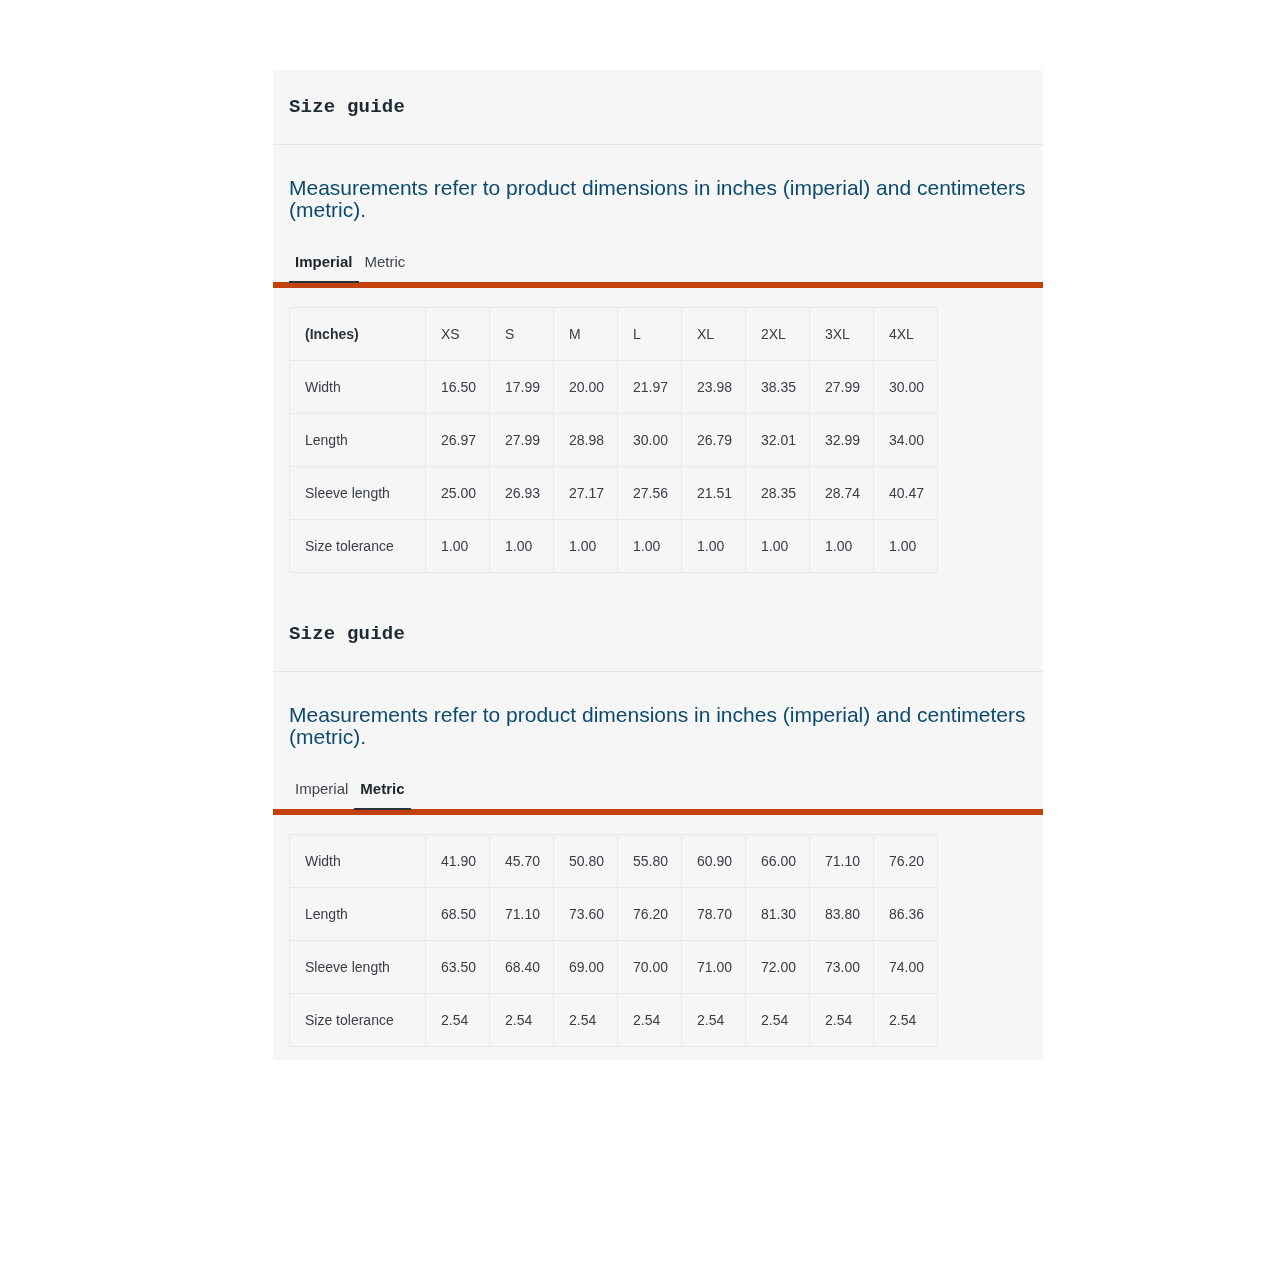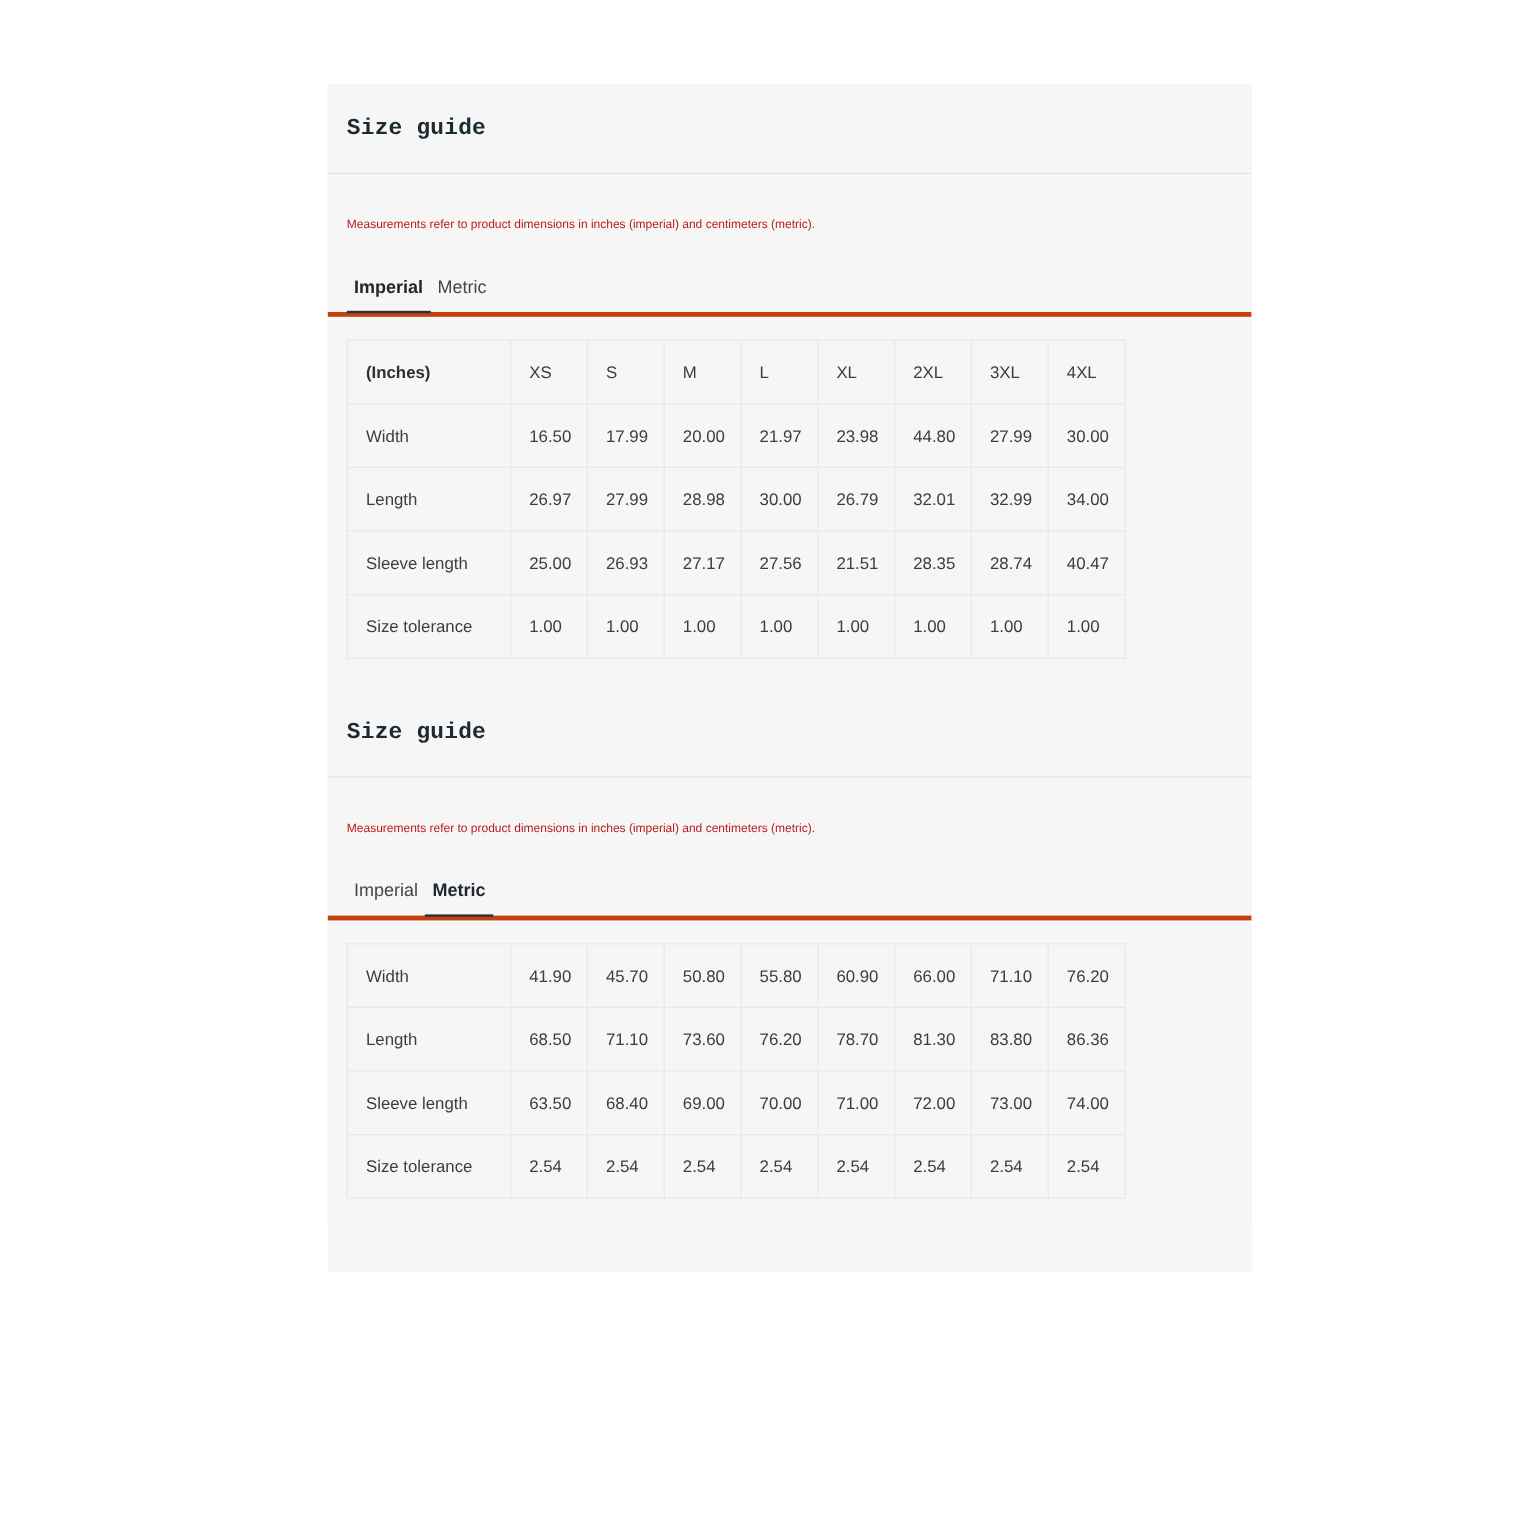--- a/index.html
+++ b/index.html
@@ -26,28 +26,28 @@
     color: #1d2a32;
     letter-spacing: 0.2px;
   }
   .panel-divider {
     height: 1px;
     background: #e2e4e8;
     width: 100%;
   }
   .panel-body { padding: 32px 16px 24px 16px; }
   .description {
-    font-size: 10px;
+    font-size: 21px;
     line-height: 22px;
-    color: #b91c1c;
+    color: #0c4a6e;
   }
   .tab-bar {
     margin: 24px -16px 0 -16px;
     padding: 0 16px;
-    border-bottom: 4px solid #c2410c;
+    border-bottom: 6px solid #c2410c;
     display: flex;
   }
   .tab {
     padding: 9px 6px 12px 6px;
     font-size: 15px;
     line-height: 15px;
     color: #40474d;
     cursor: pointer;
     border-bottom: 2px solid transparent;
     margin-bottom: -1px;
@@ -119,21 +119,21 @@
           <th>3XL</th>
           <th>4XL</th>
         </tr>
         <tr>
           <td>Width</td>
           <td>16.50</td>
           <td>17.99</td>
           <td>20.00</td>
           <td>21.97</td>
           <td>23.98</td>
-          <td>44.80</td>
+          <td>38.35</td>
           <td>27.99</td>
           <td>30.00</td>
         </tr>
         <tr>
           <td>Length</td>
           <td>26.97</td>
           <td>27.99</td>
           <td>28.98</td>
           <td>30.00</td>
           <td>26.79</td>

